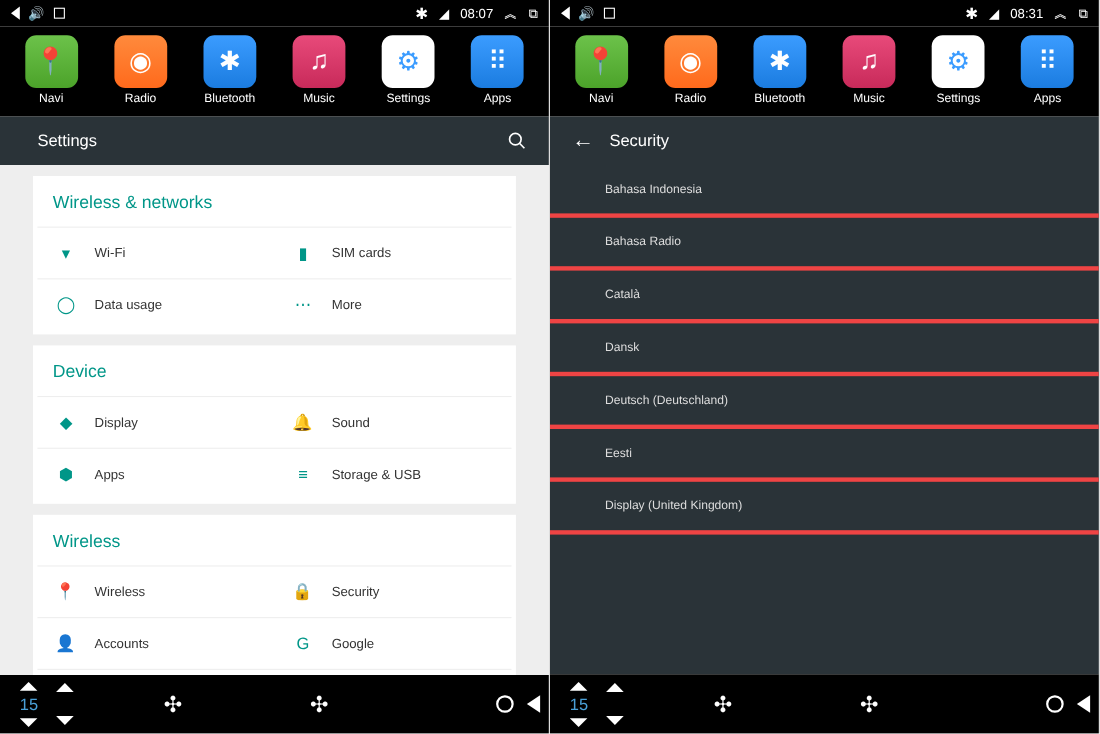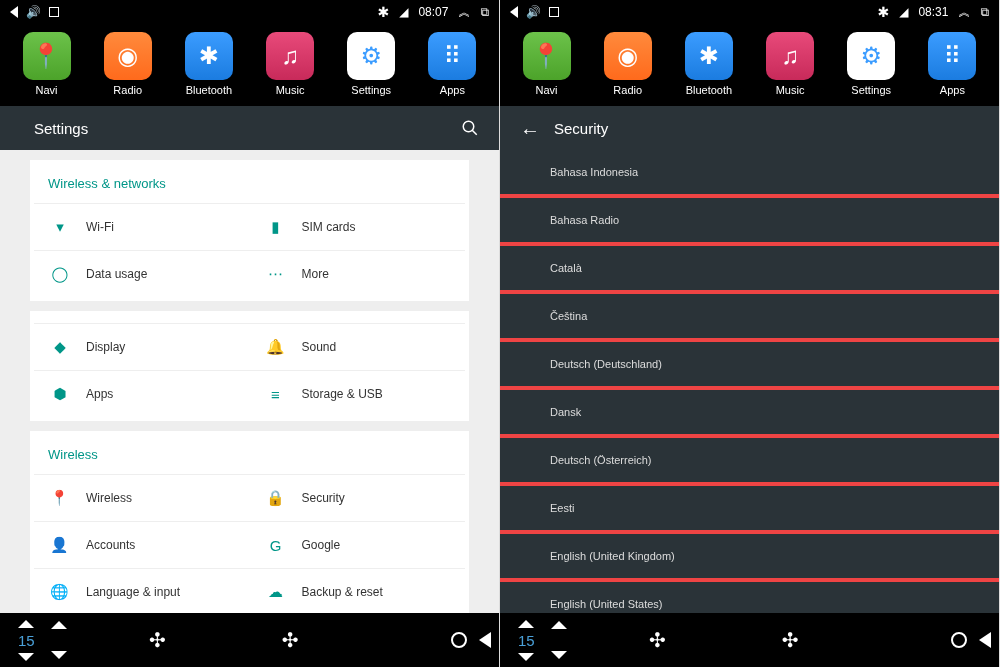--- a/index.html
+++ b/index.html
@@ -19,21 +19,21 @@
 .ico-blue { background: linear-gradient(#3b9cff,#1b7ce0); }
 .ico-pink { background: linear-gradient(#e84a7a,#c82a5a); }
 .ico-white { background: #fff; color: #3b9cff !important; }
 .header { background: #2a3338; color: #fff; height: 44px; display: flex; align-items: center; padding: 0 20px; font-size: 15px; }
 .header .title { margin-left: 14px; font-weight: 500; }
 .header .search { margin-left: auto; }
 .back-arrow { font-size: 20px; cursor: pointer; }
 .content { flex: 1; background: #eee; overflow-y: auto; padding: 10px 30px 0; }
 .content-dark { background: #2a3338; color: #fff; padding: 0; }
 .card { background: #fff; margin-bottom: 10px; padding: 12px 4px 4px; }
-.card-title { color: #009688; font-size: 13px; font-weight: 500; padding: 4px 14px 12px; }
+.card-title { color: #009688; font-size: 16px; font-weight: 500; padding: 4px 14px 12px; }
 .grid { display: grid; grid-template-columns: 1fr 1fr; }
 .setting-item { display: flex; align-items: center; padding: 14px 14px; border-top: 1px solid #eee; cursor: pointer; font-size: 12px; color: #333; }
 .setting-item .si-icon { color: #009688; width: 24px; font-size: 15px; margin-right: 14px; text-align: center; }
 .lang-item { padding: 16px 50px; border-bottom: 4px solid #ef4444; font-size: 11px; color: #ddd; cursor: pointer; }
 .bottom-bar { background: #000; height: 54px; display: flex; align-items: center; color: #fff; padding: 0 8px; position: relative; }
 .temp-box { display: flex; flex-direction: column; align-items: center; margin: 0 6px; }
 .temp-box .up, .temp-box .down { width: 0; height: 0; border-left: 8px solid transparent; border-right: 8px solid transparent; cursor: pointer; }
 .temp-box .up { border-bottom: 8px solid #fff; margin-bottom: 2px; }
 .temp-box .down { border-top: 8px solid #fff; margin-top: 2px; }
 .temp-val { color: #4aa0d8; font-size: 15px; padding: 2px 4px; }
@@ -116,20 +116,21 @@
             <span class="si-icon">◯</span>
             <span>Data usage</span>
           </div>
           <div class="setting-item">
             <span class="si-icon">⋯</span>
             <span>More</span>
           </div>
         </div>
       </div>
       <div class="card">
+        <div class="card-title">Device</div>
         <div class="grid">
           <div class="setting-item">
             <span class="si-icon">◆</span>
             <span>Display</span>
           </div>
           <div class="setting-item">
             <span class="si-icon">🔔</span>
             <span>Sound</span>
           </div>
           <div class="setting-item">
@@ -240,27 +241,24 @@
 
   <div class="header">
     <span class="back-arrow">←</span>
     <span class="title">Security</span>
   </div>
 
   <div class="content content-dark" id="lang-list">
       <div class="lang-item">Bahasa Indonesia</div>
       <div class="lang-item">Bahasa Radio</div>
       <div class="lang-item">Català</div>
-      <div class="lang-item">Čeština</div>
+      <div class="lang-item">Dansk</div>
       <div class="lang-item">Deutsch (Deutschland)</div>
-      <div class="lang-item">Dansk</div>
-      <div class="lang-item">Deutsch (Österreich)</div>
       <div class="lang-item">Eesti</div>
-      <div class="lang-item">English (United Kingdom)</div>
-      <div class="lang-item">English (United States)</div>
+      <div class="lang-item">Display (United Kingdom)</div>
     </div>
 
   <div class="bottom-bar">
     <div class="temp-box">
       <div class="up"></div>
       <div class="temp-val">15</div>
       <div class="down"></div>
     </div>
     <div class="temp-box">
       <div class="up"></div>

